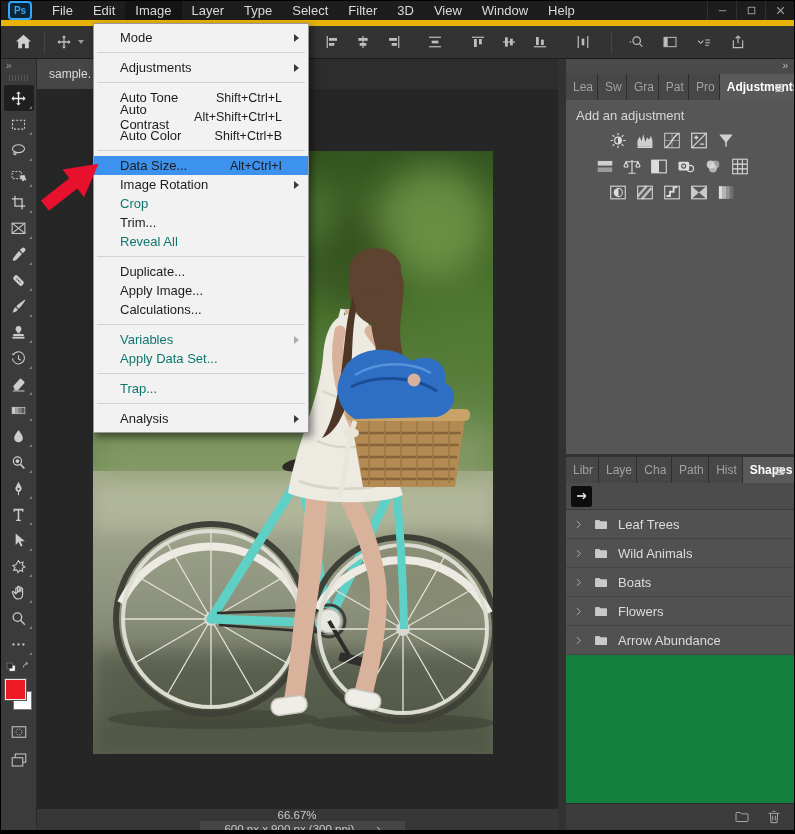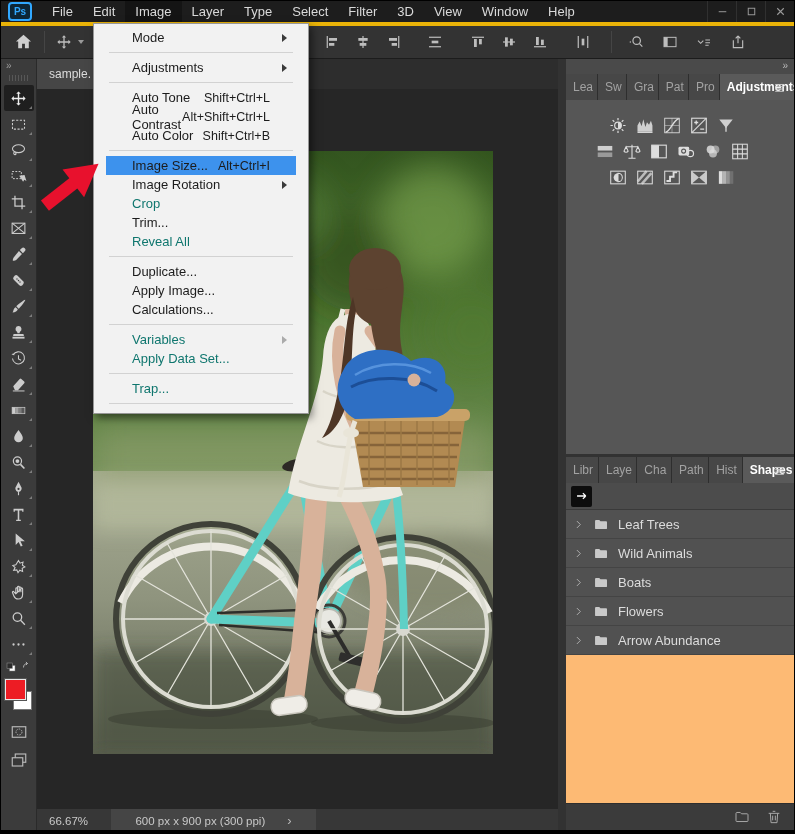--- a/index.html
+++ b/index.html
@@ -8,21 +8,21 @@
     position:relative; width:795px; height:834px; overflow:hidden;
     background:#262626; font-family:"Liberation Sans", sans-serif;
     border:1px solid #000;
     -webkit-font-smoothing:antialiased;
   }
   .icon svg{width:100%;height:100%;display:block;}
   .icon{display:inline-block;line-height:0;}
 
   
   .titlebar{position:absolute;top:0;left:0;right:0;height:25px;background:#1d1d1d;
-    display:flex;align-items:center;color:#d9d9d9;font-size:13px;z-index:40;border-bottom:4px solid #eab308;}
+    display:flex;align-items:center;color:#d9d9d9;font-size:13px;z-index:40;border-bottom:6px solid #eab308;}
   .ps-logo{width:24px;height:19px;margin:0 10px 0 7px;border:2px solid #31a8ff;border-radius:4px;
     color:#31a8ff;background:#0d2636;font-size:10px;font-weight:bold;
     display:flex;align-items:center;justify-content:center;}
   .menubar{display:flex;height:100%;align-items:center;}
   .menu-btn{padding:0 10px;height:100%;display:flex;align-items:center;cursor:default;}
   .menu-btn.active{background:#141414;}
   .win-controls{margin-left:auto;display:flex;height:100%;}
   .win-btn{width:29px;height:100%;display:flex;align-items:center;justify-content:center;
     color:#9a9a9a;border-left:1px solid #303030;}
   .win-btn .icon{width:13px;height:13px;}
@@ -64,21 +64,21 @@
 
   
   .tabbar{position:absolute;top:58px;left:36px;width:521px;height:30px;background:#2d2d2d;}
   .doc-tab{display:inline-flex;align-items:center;height:30px;padding:0 12px;background:#464646;
     color:#dcdcdc;font-size:12px;border-right:1px solid #222;}
   .canvas{position:absolute;top:88px;left:36px;width:521px;height:720px;background:#262626;}
   .photo{position:absolute;top:150px;left:92px;width:400px;height:603px;z-index:2;overflow:hidden;}
 
   
   .statusbar{position:absolute;left:36px;top:808px;width:521px;height:23px;background:#373737;
-    display:flex;align-items:center;color:#c9c9c9;font-size:11.5px;z-index:5;}
+    display:flex;align-items:center;color:#c9c9c9;font-size:11.5px;z-index:5;flex-direction:column;}
   .sb-zoom{margin-left:12px;width:52px;}
   .sb-size{margin-left:10px;width:205px;height:100%;background:#454545;display:flex;
     align-items:center;justify-content:center;gap:22px;}
   .sb-chevron{color:#b9b9b9;font-size:13px;}
   .bottom-black{position:absolute;left:0;right:0;bottom:0;height:3px;background:#000;z-index:50;}
 
   
   .rightpanel{position:absolute;top:58px;left:557px;width:238px;bottom:0;background:#323232;z-index:5;}
   .rp-inner{position:absolute;left:8px;right:0;top:0;bottom:0;}
   .panel-a{position:absolute;top:0;left:0;right:0;height:395px;background:#565656;}
@@ -88,38 +88,38 @@
   .ptabs{display:flex;height:26px;background:#353535;align-items:stretch;}
   .ptab{padding:0 7px;display:flex;align-items:center;background:#474747;color:#a2a2a2;
     font-size:12px;border-right:1px solid #2e2e2e;white-space:nowrap;overflow:hidden;}
   .ptab.active{background:#5a5a5a;color:#ffffff;font-weight:bold;}
   .ptab-fill{flex:1;display:flex;align-items:center;justify-content:flex-end;padding-right:8px;}
   .hamburger{width:17px;height:13px;color:#c9c9c9;}
   .pa-body{padding:8px 0 0 10px;color:#d6d6d6;font-size:13px;}
   .adj-rows{margin-top:8px;display:flex;flex-direction:column;gap:7px;align-items:center;padding-right:28px;}
   .adj-row{display:flex;gap:7px;justify-content:center;}
   .adj-btn{width:20px;height:19px;color:#dddddd;}
-  .panel-b{position:absolute;top:398px;left:0;right:0;bottom:0;background:#fdba74;}
+  .panel-b{position:absolute;top:398px;left:0;right:0;bottom:0;background:#15803d;}
   .arrow-row{height:27px;background:#4c4c4c;display:flex;align-items:center;padding-left:5px;
     border-bottom:1px solid #3a3a3a;}
   .arrow-chip{width:21px;height:21px;background:#0d0d0d;color:#fff;display:flex;align-items:center;
     justify-content:center;border-radius:2px;}
   .arrow-chip .icon{width:14px;height:14px;}
   .shape-row{height:29px;display:flex;align-items:center;background:#515151;
     border-bottom:1px solid #444444;color:#dcdcdc;font-size:13px;gap:8px;padding-left:7px;}
   .shape-chev{width:11px;height:11px;color:#b5b5b5;flex:0 0 auto;}
   .shape-folder{width:18px;height:15px;color:#c9c9c9;flex:0 0 auto;}
   .pb-footer{position:absolute;left:0;right:0;bottom:3px;height:27px;background:#3b3b3b;
     border-top:1px solid #2e2e2e;display:flex;align-items:center;justify-content:flex-end;
     gap:16px;padding-right:14px;color:#a8a8a8;}
   .pb-footer .icon{width:16px;height:16px;}
 
   
   .ctx-menu{position:absolute;left:92px;top:22px;width:216px;background:#f2f2f2;
-    border:1px solid #979797;padding:4px 12px;z-index:60;box-shadow:3px 4px 8px rgba(0,0,0,.5);}
+    border:1px solid #979797;padding:4px 0;z-index:60;box-shadow:3px 4px 8px rgba(0,0,0,.5);}
   .mi{height:19px;display:flex;align-items:center;padding:0 5px 0 26px;font-size:13px;
     color:#1c1c1c;position:relative;}
   .mi-sc{margin-left:auto;padding-right:12px;font-size:12.5px;}
   .mi-arrow{width:9px;flex:0 0 auto;}
   .mi.has-submenu .mi-arrow::before{content:"";display:block;width:0;height:0;
     border-left:5px solid #3a3a3a;border-top:4px solid transparent;border-bottom:4px solid transparent;}
   .mi.disabled{color:#0f766e;}
   .mi.disabled .mi-arrow::before{border-left-color:#ababab;}
   .mi.highlighted{background:#3d92ed;}
   .mi.separator-after{margin-bottom:11px;}
@@ -524,20 +524,21 @@
           <span class="hamburger icon">
               <svg viewBox="0 0 24 24" fill="currentColor">
                 <rect x="4" y="5.5" width="16" height="1.8"></rect>
                 <rect x="4" y="9.7" width="16" height="1.8"></rect>
                 <rect x="4" y="13.9" width="16" height="1.8"></rect>
                 <rect x="4" y="18.1" width="16" height="1.8"></rect>
               </svg>
             </span>
         </div>
         <div class="pa-body">
+          <div>Add an adjustment</div>
           <div class="adj-rows">
             <div class="adj-row">
 
             <span class="adj-btn icon">
                   <svg viewBox="0 0 24 24" fill="none" stroke="currentColor" stroke-width="1.5">
                     <circle cx="12" cy="12" r="4.2"></circle>
                     <path d="M12 2.5v3M12 18.5v3M2.5 12h3M18.5 12h3M5.2 5.2l2.1 2.1M16.7 16.7l2.1 2.1M18.8 5.2l-2.1 2.1M7.3 16.7l-2.1 2.1"></path>
                     <path d="M12 7.8a4.2 4.2 0 010 8.4z" fill="currentColor" stroke="none"></path>
                   </svg>
                 </span>
@@ -1028,21 +1029,21 @@
         <span class="mi-arrow"></span>
       </div>
 
       <div class="mi separator-after">
         <span class="mi-label">Auto Color</span>
         <span class="mi-sc">Shift+Ctrl+B</span>
         <span class="mi-arrow"></span>
       </div>
 
       <div class="mi highlighted">
-        <span class="mi-label">Image Size...</span>
+        <span class="mi-label">Data Size...</span>
         <span class="mi-sc">Alt+Ctrl+I</span>
         <span class="mi-arrow"></span>
       </div>
 
 
       <div class="mi has-submenu">
         <span class="mi-label">Image Rotation</span>
         <span class="mi-sc"></span>
         <span class="mi-arrow"></span>
       </div>
@@ -1094,20 +1095,25 @@
         <span class="mi-sc"></span>
         <span class="mi-arrow"></span>
       </div>
 
       <div class="mi disabled separator-after">
         <span class="mi-label">Trap...</span>
         <span class="mi-sc"></span>
         <span class="mi-arrow"></span>
       </div>
 
+      <div class="mi has-submenu">
+        <span class="mi-label">Analysis</span>
+        <span class="mi-sc"></span>
+        <span class="mi-arrow"></span>
+      </div>
     </div>
 
   <div class="red-arrow">
     <svg viewBox="0 0 80 66" width="80" height="66">
       <g transform="rotate(-38 38 36)" fill="#e8112d">
         <rect x="2" y="30" width="38" height="13"></rect>
         <polygon points="38,19 38,54 70,36.5"></polygon>
       </g>
     </svg>
   </div>

